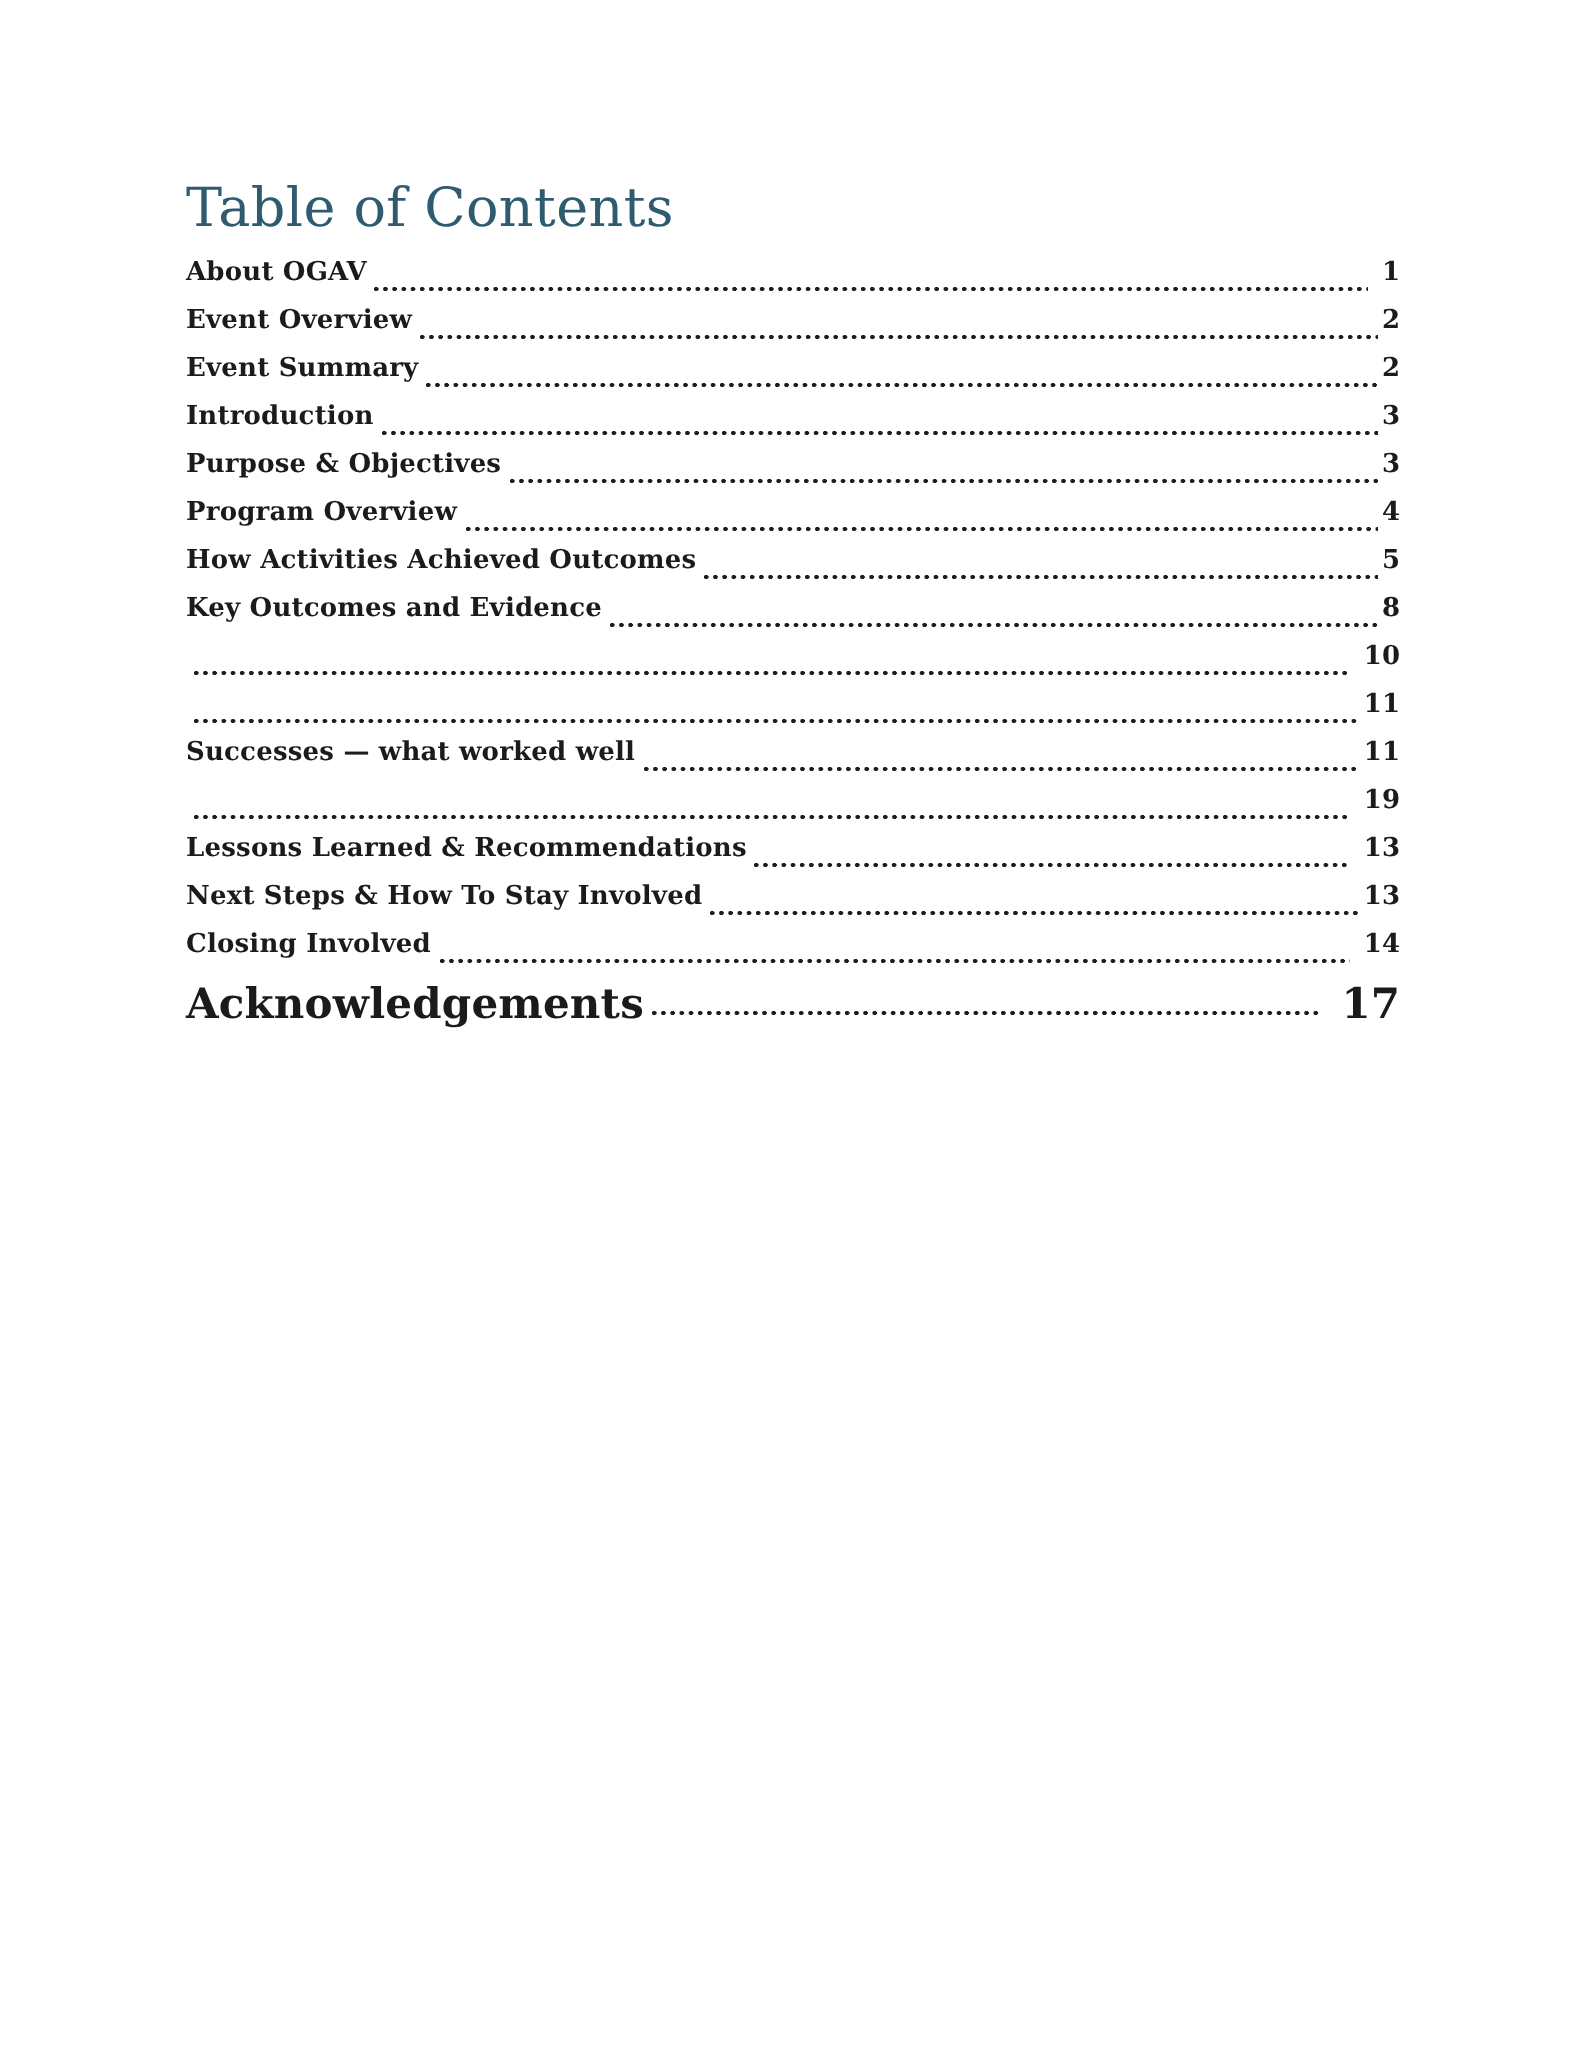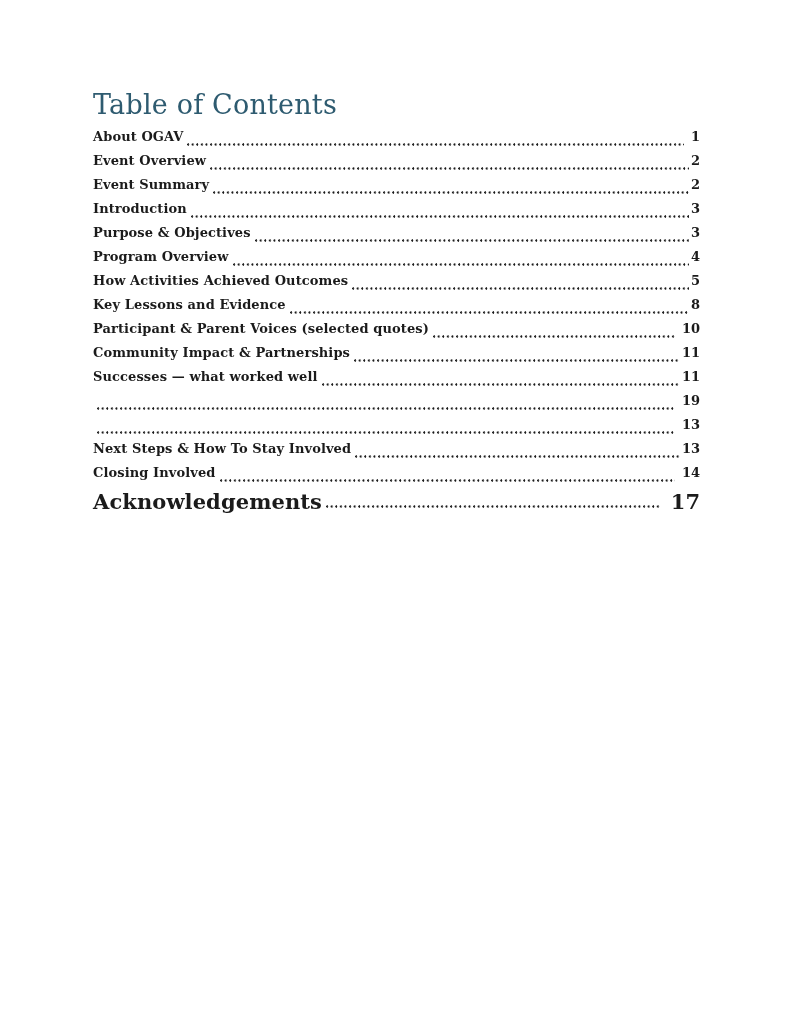--- a/index.html
+++ b/index.html
@@ -106,49 +106,48 @@
     <span class="pagenum">4</span>
   </div>
 
   <div class="toc-row">
     <span class="label">How Activities Achieved Outcomes</span>
     <span class="dots"></span>
     <span class="pagenum">5</span>
   </div>
 
   <div class="toc-row">
-    <span class="label">Key Lessons and Evidence</span>
+    <span class="label">Key Outcomes and Evidence</span>
     <span class="dots"></span>
     <span class="pagenum">8</span>
   </div>
 
   <div class="toc-row">
-    <span class="label">Participant &amp; Parent Voices (selected quotes)</span>
     <span class="dots"></span>
     <span class="pagenum"> 10</span>
   </div>
 
   <div class="toc-row">
-    <span class="label">Community Impact &amp; Partnerships</span>
     <span class="dots"></span>
     <span class="pagenum">11</span>
   </div>
 
   <div class="toc-row">
     <span class="label">Successes — what worked well</span>
     <span class="dots"></span>
     <span class="pagenum">11</span>
   </div>
 
   <div class="toc-row">
     <span class="dots"></span>
     <span class="pagenum"> 19</span>
   </div>
 
   <div class="toc-row">
+    <span class="label">Lessons Learned &amp; Recommendations</span>
     <span class="dots"></span>
     <span class="pagenum"> 13</span>
   </div>
 
   <div class="toc-row">
     <span class="label">Next Steps &amp; How To Stay Involved</span>
     <span class="dots"></span>
     <span class="pagenum">13</span>
   </div>
 

